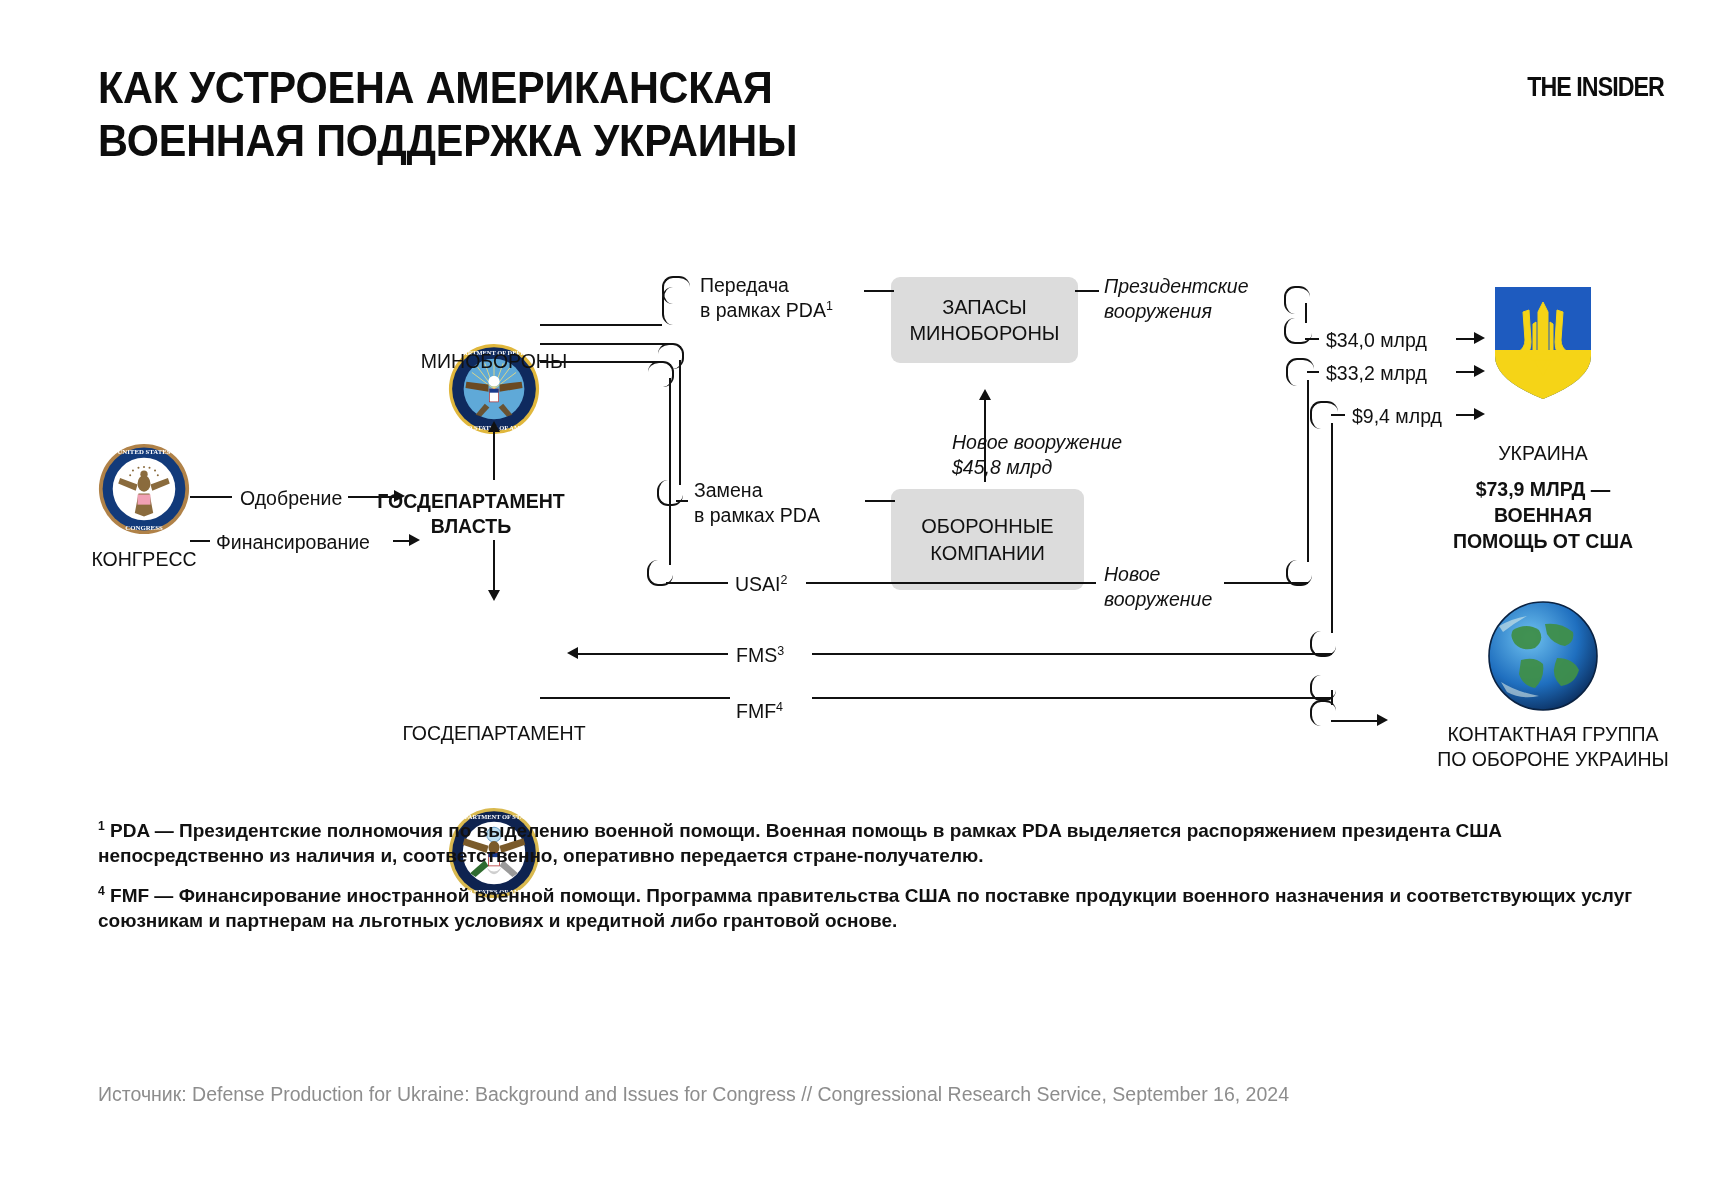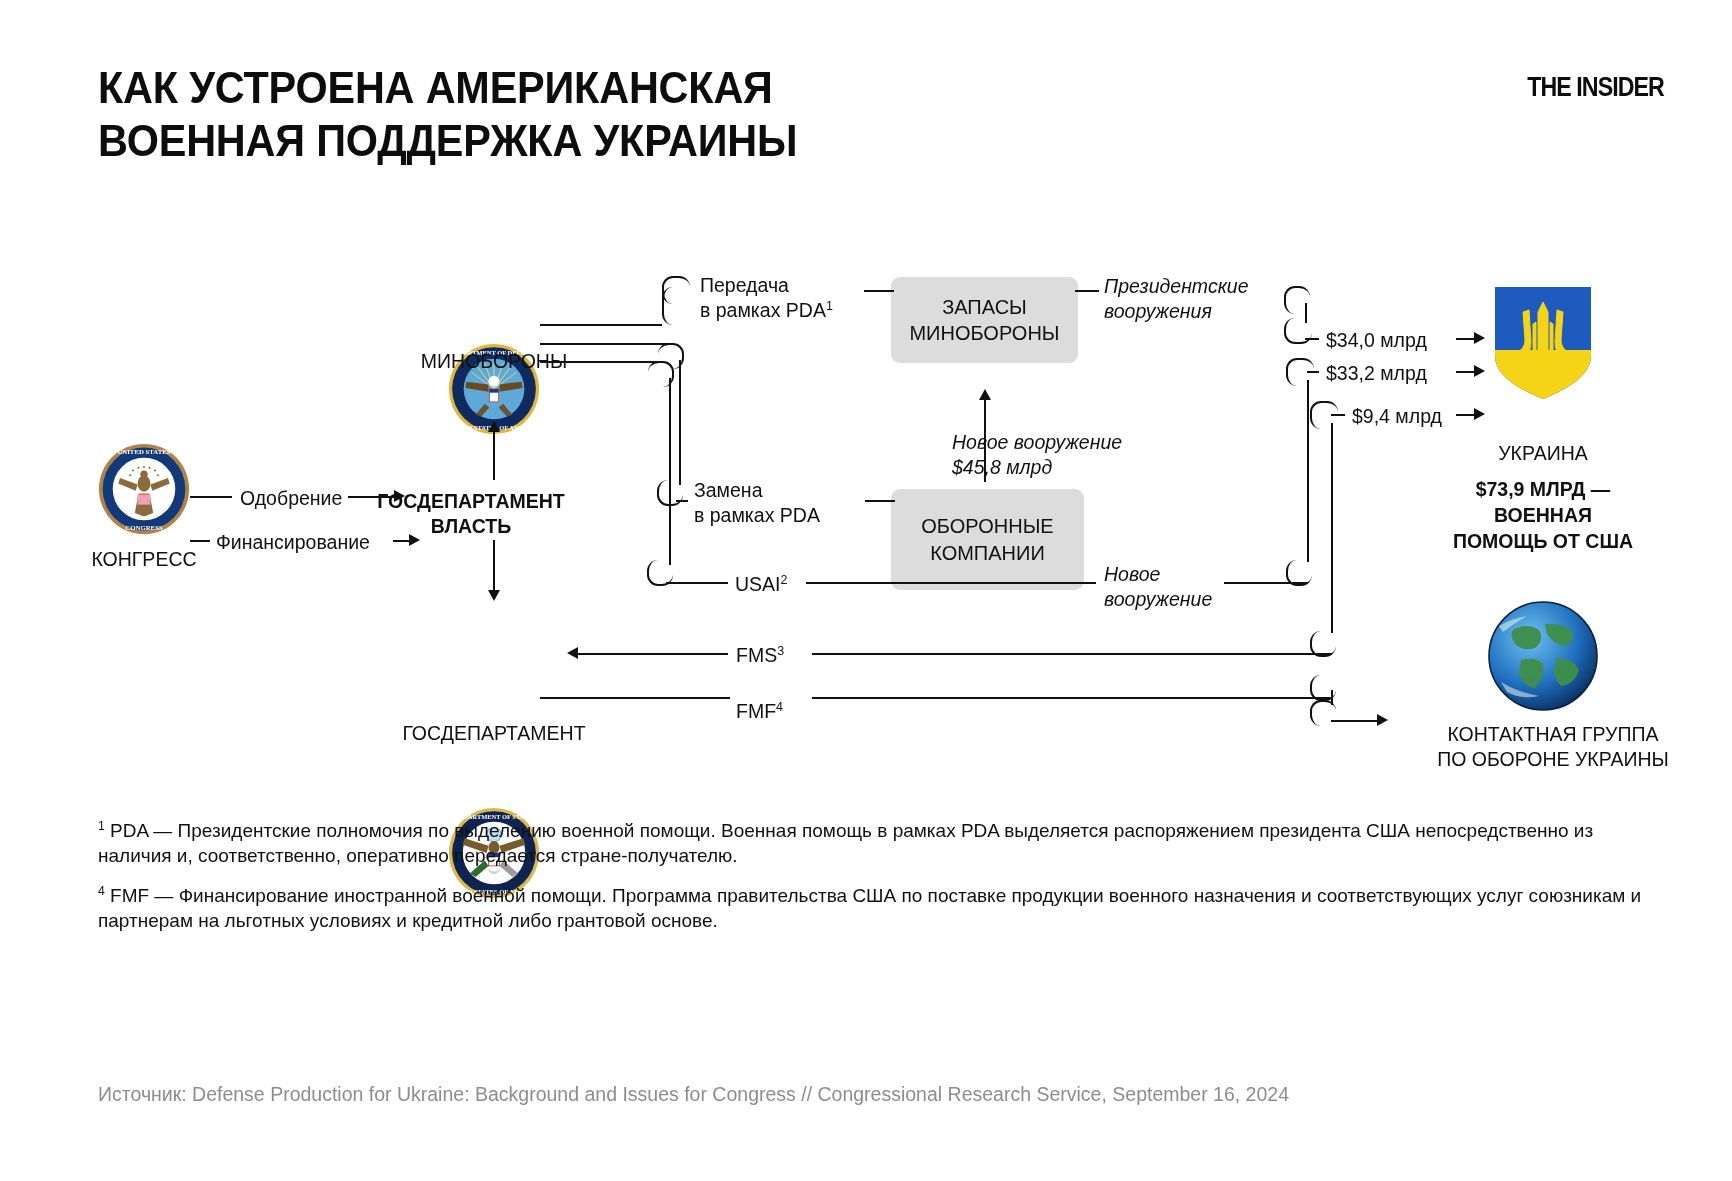--- a/index.html
+++ b/index.html
@@ -71,21 +71,21 @@
     border-left:6.5px solid transparent;
     border-right:6.5px solid transparent;
   }
   
   .elbow{border:2.4px solid #111;border-radius:11px;background:transparent;}
 
   
   .seal{border-radius:50%;position:relative;overflow:hidden;}
 
   
-  #notes{left:98px;top:818px;width:1560px;}
+  #notes{left:98px;top:818px;width:1560px;font-weight:bold;}
   .note{
     font-size:19px;line-height:1.34;color:#111;
     margin-bottom:14px;
   }
   #source{
     left:98px;top:1083px;
     font-size:19.5px;color:#8d8d8d;white-space:nowrap;
   }
 </style>
 </head>

